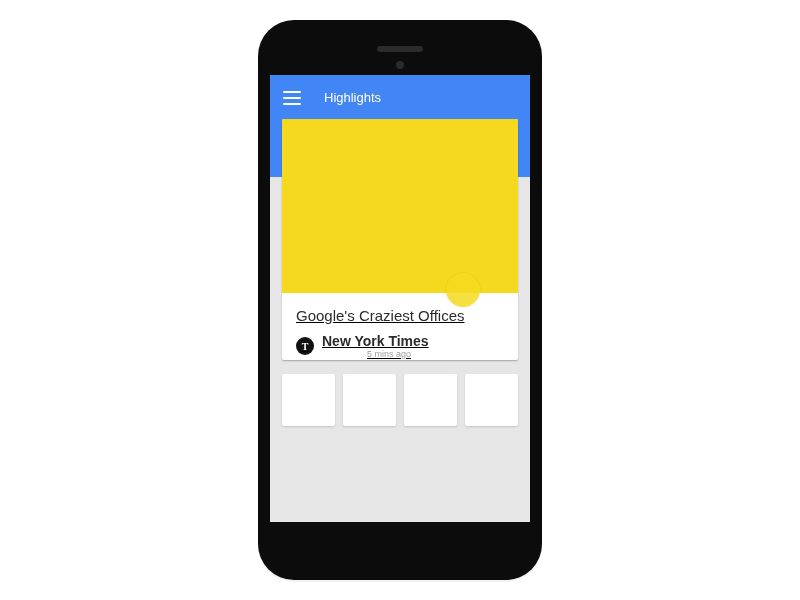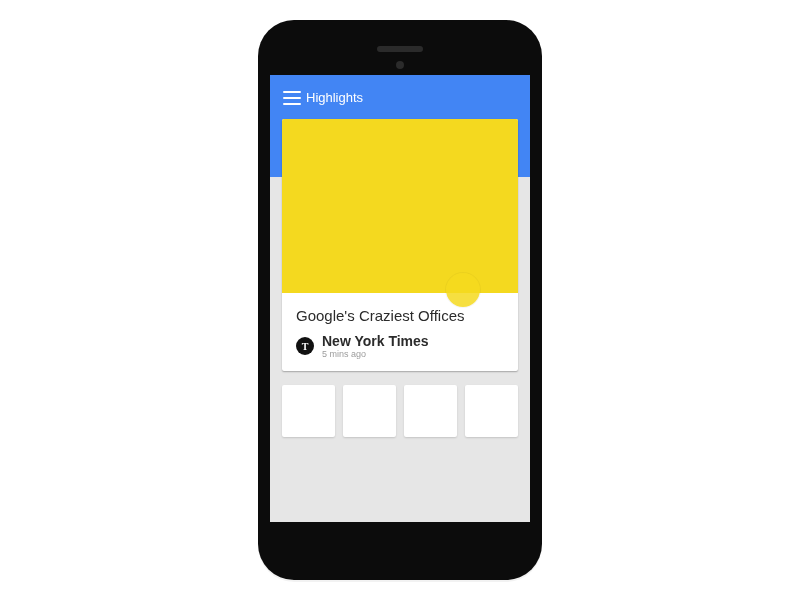--- a/index.html
+++ b/index.html
@@ -30,50 +30,50 @@
   }
 
   
   .appbar {
     height: 102px; background: #4285f4; color: #fff;
     display: flex; align-items: flex-start;
     padding: 13px 12px 0 12px;
   }
   .menu-btn { width: 20px; height: 20px; display:flex; flex-direction:column; justify-content:space-between; padding:3px 1px; cursor:pointer; }
   .menu-btn span { display:block; height:2px; background:#fff; border-radius:1px; }
-  .appbar-title { font-size: 13px; font-weight: 500; margin-left: 4px; line-height: 20px; }
+  .appbar-title { font-size: 13px; font-weight: 500; margin-left: 22px; line-height: 20px; }
 
   
   .content { position:absolute; left:0; right:0; top:102px; bottom:0; padding: 0 12px 0 12px; }
   .cardstack { position:relative; margin-top:-58px; }
 
   .card {
     background:#fff; border-radius:2px;
     box-shadow: 0 1px 2px rgba(0,0,0,0.18), 0 1px 1px rgba(0,0,0,0.12);
     overflow:hidden;
     position:relative;
   }
   .hero { height: 174px; background:#f4d91f; position:relative; }
   .ripple {
     position:absolute; width:34px; height:34px; border-radius:50%;
     background: rgba(244,217,31,0.85);
     box-shadow: 0 0 0 1px rgba(0,0,0,0.04);
     right: 38px; bottom: -14px;
   }
-  .card-body { padding: 14px 14px 12px 14px; }
+  .card-body { padding: 14px 14px 1px 14px; text-decoration: underline; }
   .card-title { font-size: 15px; font-weight: 500; color:#2b2b2b; margin-bottom: 9px; }
   .source { display:flex; align-items:center; gap:8px; }
   .source-avatar {
     width:18px; height:18px; border-radius:50%; background:#111; color:#fff;
     display:flex; align-items:center; justify-content:center;
     font-family: Georgia, 'Times New Roman', serif; font-weight:700; font-size:10px;
   }
   .source-text { line-height: 1.15; }
   .source-name { font-size: 14px; font-weight:600; color:#2b2b2b; }
-  .source-time { font-size: 9px; color:#9c9c9c; }
+  .source-time { font-size: 9px; color:#9c9c9c;margin-left:45px; }
 
   .thumbrow { display:flex; gap:8px; margin-top:14px; }
   .thumb {
     flex:1 1 0; height:52px; background:#fff; border-radius:2px;
     box-shadow: 0 1px 2px rgba(0,0,0,0.15);
   }
 </style>
 </head>
 <body>
 

